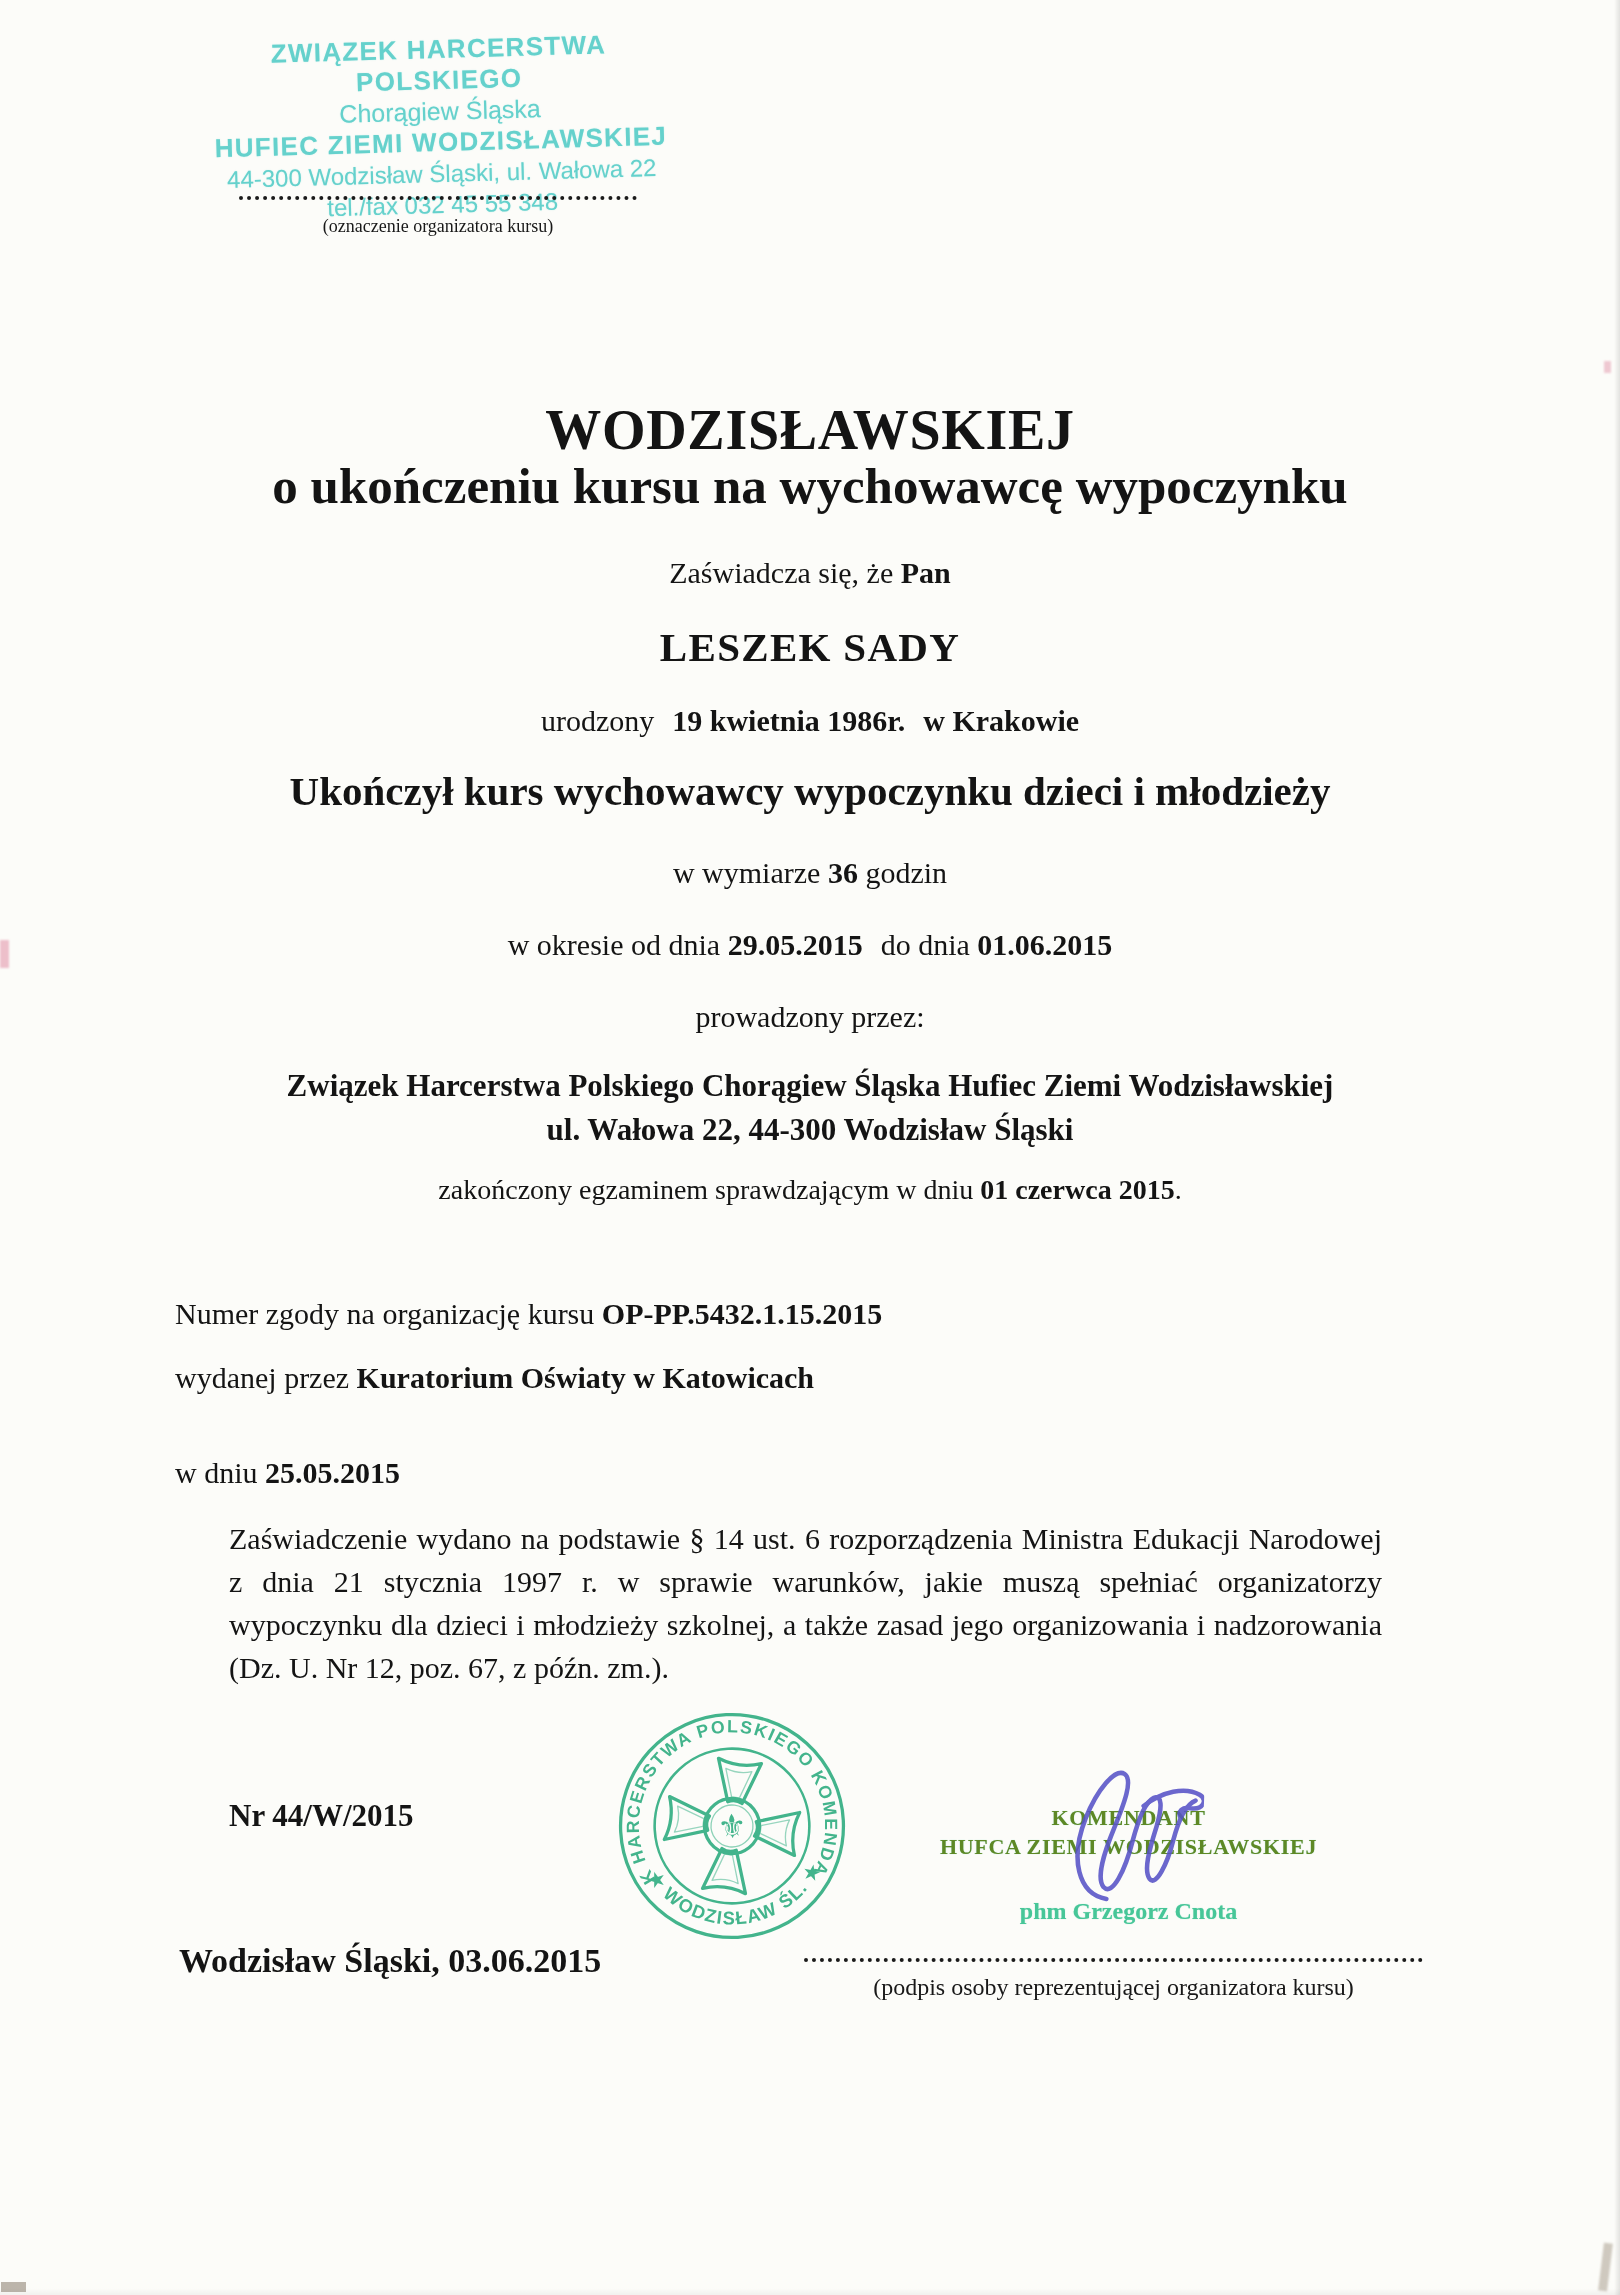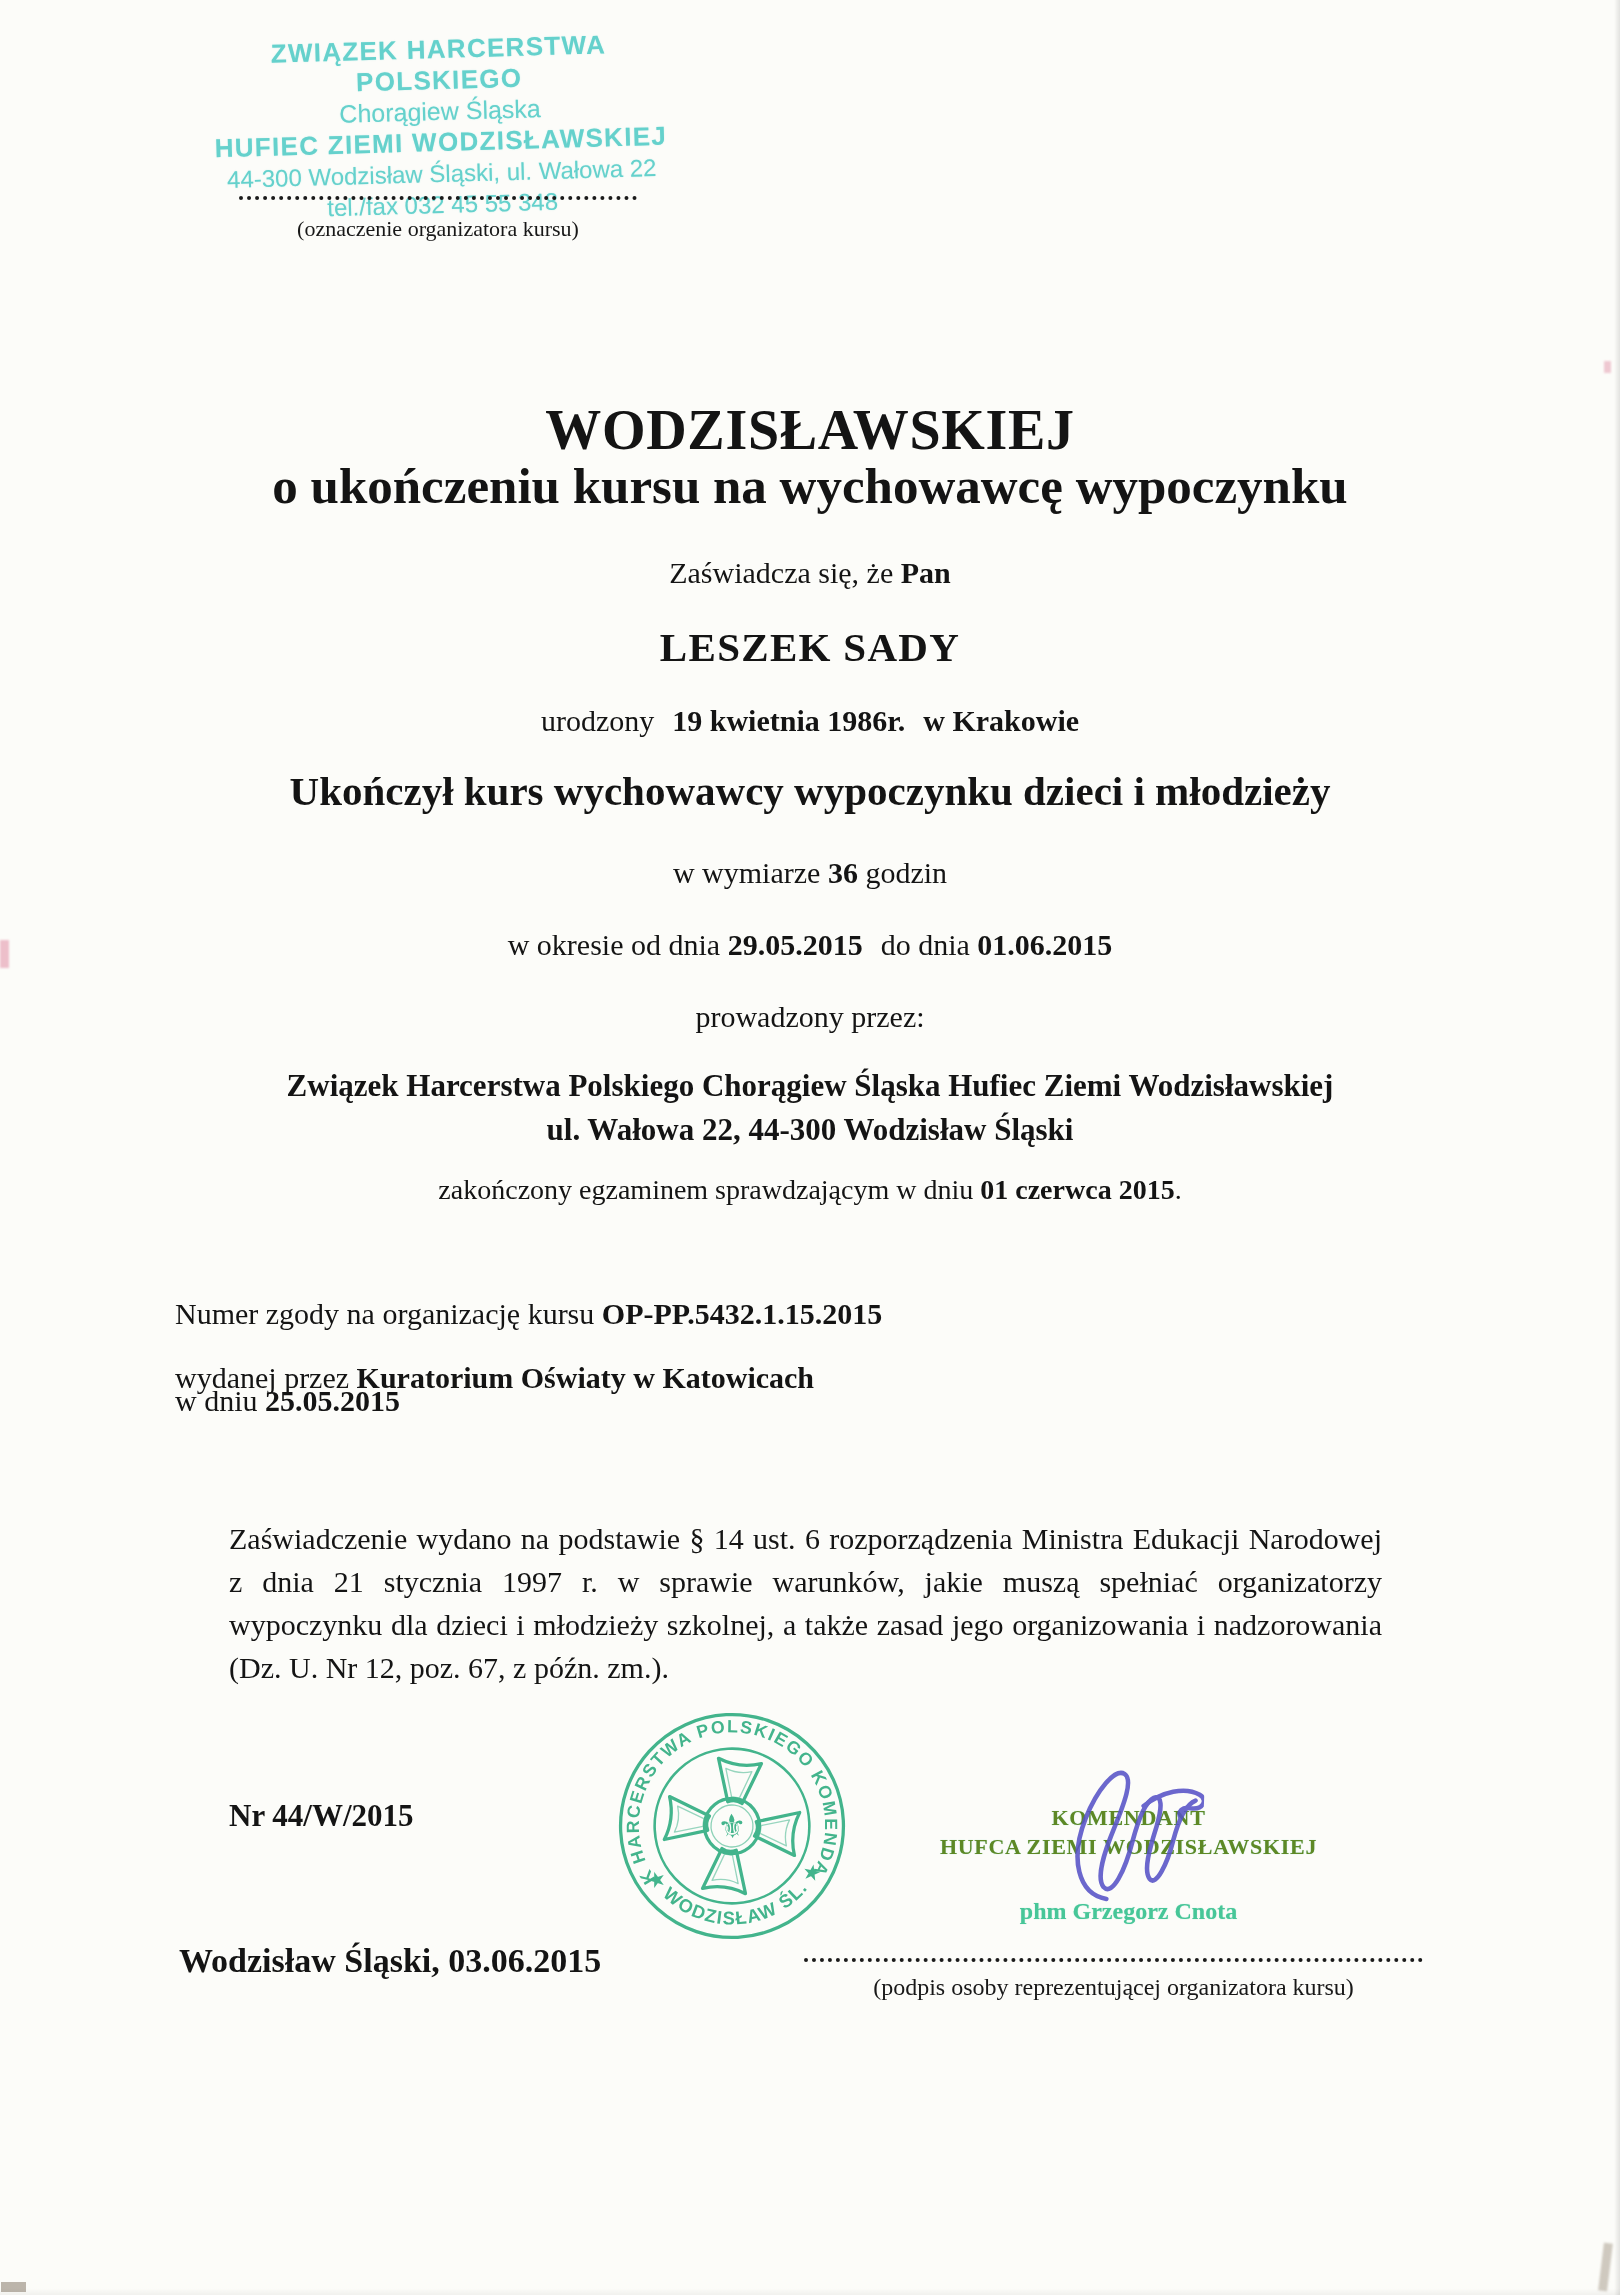--- a/index.html
+++ b/index.html
@@ -22,36 +22,36 @@
     color:#45c8c3;
     transform:rotate(-1.6deg);
     opacity:.82;
     text-shadow:0 0 1.3px rgba(120,215,210,.55);
     line-height:31px;
   }
   .org-stamp .s1,.org-stamp .s3{font-weight:bold;font-size:26px;letter-spacing:1.3px;}
   .org-stamp .s2{font-size:25px;}
   .org-stamp .s4,.org-stamp .s5{font-size:24px;}
   .dotline{border-bottom:4.6px dotted #1b1b1b;height:0;}
-  .cap{font-size:22px;color:#181818;}
+  .cap{font-size:18px;color:#181818;}
   
   .title{top:398px;font-size:56px;font-weight:bold;letter-spacing:0.7px;}
   .subtitle{top:457px;font-size:51px;font-weight:bold;}
   .l-intro{top:556px;font-size:30px;}
   .l-name{top:623px;font-size:41px;font-weight:bold;letter-spacing:1.3px;}
   .l-birth{top:704px;font-size:30px;}
   .l-course{top:767px;font-size:41px;font-weight:bold;}
   .l-dur{top:856px;font-size:30px;}
   .l-period{top:928px;font-size:30px;}
   .l-cond{top:1000px;font-size:30px;}
   .l-org{top:1064px;font-size:31px;font-weight:bold;line-height:44px;}
   .l-exam{top:1174px;font-size:28px;}
   .l-permit1{left:175px;top:1297px;font-size:30px;}
   .l-permit2{left:175px;top:1361px;font-size:30px;}
-  .l-permit3{left:175px;top:1384px;font-size:30px;}
+  .l-permit3{left:175px;top:1456px;font-size:30px;}
   .legal{
     left:229px;top:1517px;width:1153px;
     font-size:30px;line-height:43px;
     text-align:justify;
   }
   .l-nr{left:229px;top:1798px;font-size:31px;font-weight:bold;}
   .l-place{left:179px;top:1895px;font-size:34px;font-weight:bold;margin-top:47px;}
   .gap-s{margin-left:10.5px;}
   
   .seal{left:614px;top:1708px;transform:rotate(-3deg);opacity:.88;}

